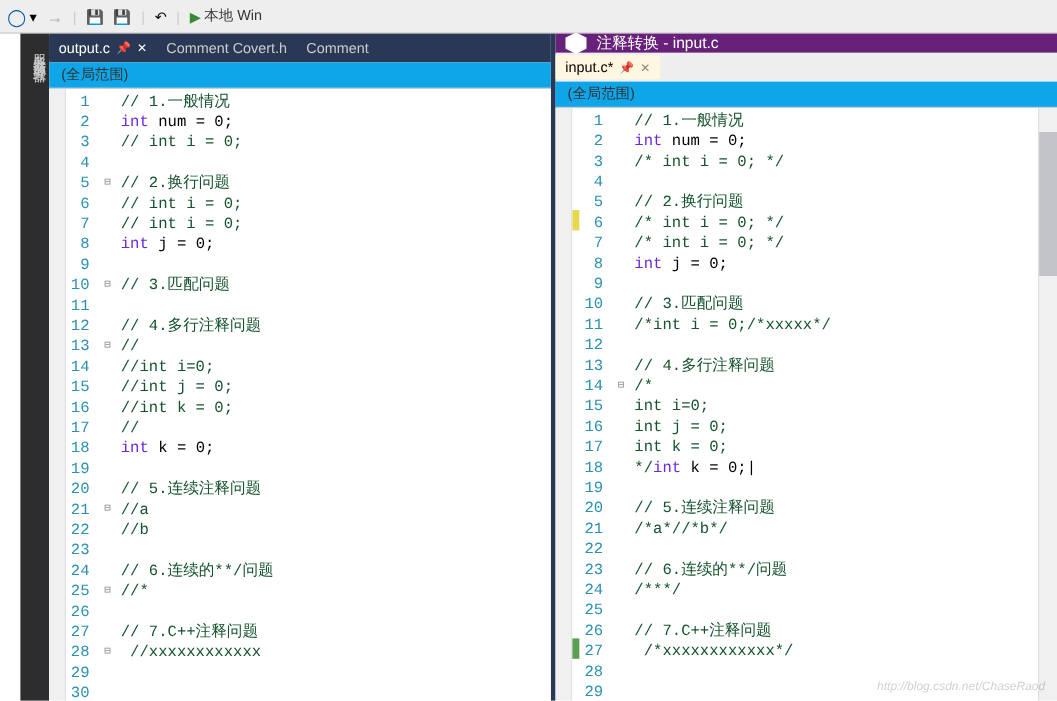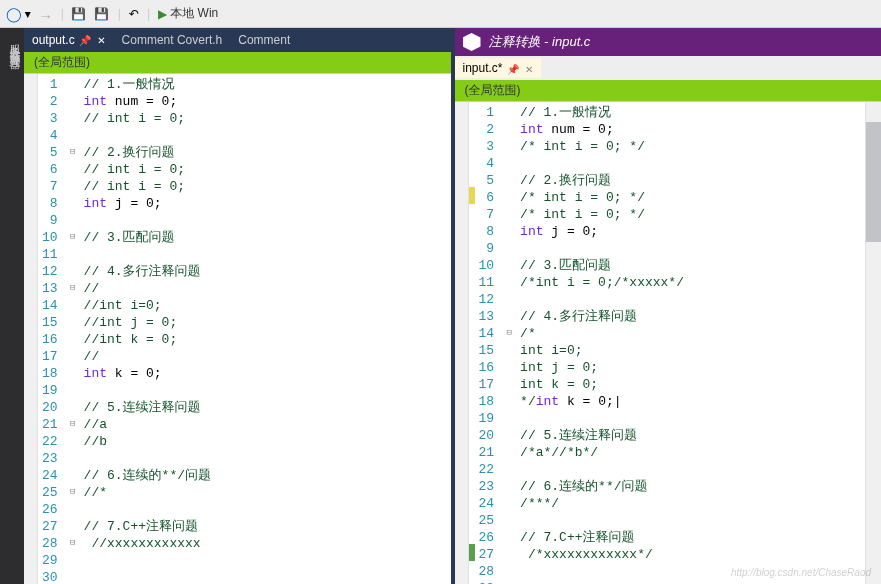--- a/index.html
+++ b/index.html
@@ -30,20 +30,21 @@
   cursor: pointer;
 }
 .nav-arrow { color: #005dba; font-size: 14px; }
 .save-icon { color: #555; }
 .play-icon { color: #388a34; }
 .toolbar-text { color: #333; }
 .separator { color: #ccc; }
 .main {
   display: flex;
   height: calc(100% - 28px);
+  padding-left: 17px;
 }
 .sidebar-left {
   width: 24px;
   background: #2d2d30;
   color: #ccc;
   writing-mode: vertical-rl;
   text-orientation: upright;
   font-family: 'Segoe UI', sans-serif;
   font-size: 11px;
   padding: 8px 2px;
@@ -76,37 +77,36 @@
   cursor: pointer;
 }
 .tab.active { background: #fff7df; color: #000; align-items: flex-end; }
 .tab-close { font-size: 10px; cursor: pointer; }
 .pin-icon { font-size: 10px; color: #aaa; }
 .tab-bar.dark .tab { color: #ccc; }
 .tab-bar.dark .tab.inactive { color: #ccc; }
 .title-bar {
   background: #68217a;
   color: #fff;
-  height: 28px;
+  height: 16px;
   display: flex;
   align-items: center;
   padding: 0 8px;
   gap: 8px;
   font-family: 'Segoe UI', sans-serif;
   font-size: 13px;
-  font-style: italic;
 }
 .vs-logo {
   width: 18px;
   height: 18px;
   background: #fff;
   clip-path: polygon(50% 0, 100% 25%, 100% 75%, 50% 100%, 0 75%, 0 25%);
 }
 .scope-bar {
-  background: #84cc16;
+  background: #0ea5e9;
   border-bottom: 1px solid #ccc;
   padding: 2px 10px;
   font-family: 'Segoe UI', sans-serif;
   font-size: 12px;
   color: #333;
   height: 22px;
   display: flex;
   align-items: center;
 }
 .editor {

